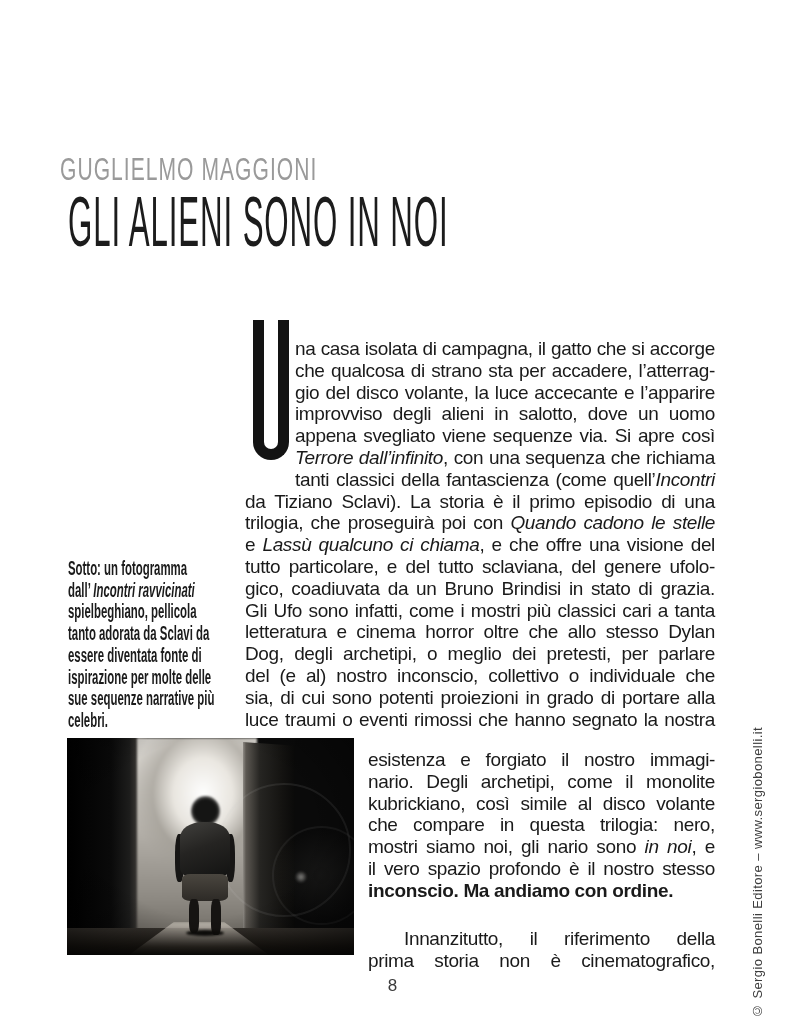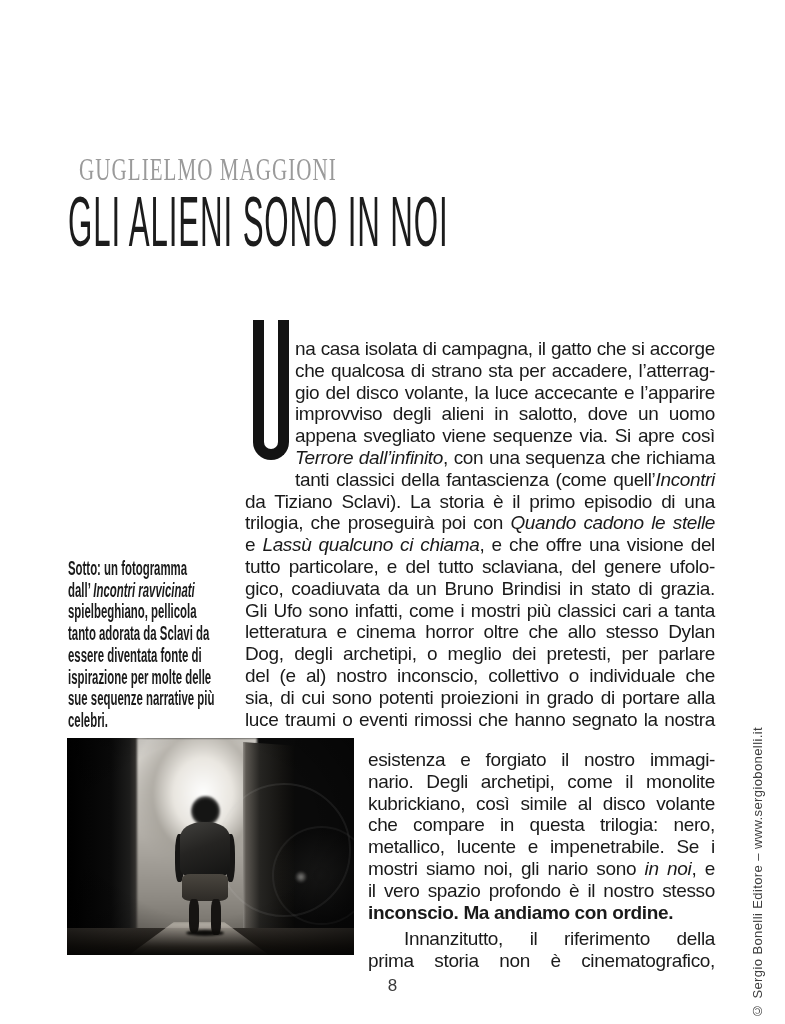--- a/index.html
+++ b/index.html
@@ -1,21 +1,21 @@
 <!DOCTYPE html>
 <html><head>
 <meta charset="utf-8">
 <style>
   html,body{margin:0;padding:0;background:#ffffff;}
   body{width:785px;height:1024px;position:relative;overflow:hidden;
        font-family:"Liberation Sans",sans-serif;color:#1a1a1a;}
 
   
-  .author{position:absolute;left:79px;top:154px;font-size:31px;line-height:1;
-          letter-spacing:1.5px;color:#9a9a9a;white-space:nowrap;font-family:Liberation Serif, serif;}
+  .author{position:absolute;left:60px;top:154px;font-size:31px;line-height:1;
+          letter-spacing:1.5px;color:#9a9a9a;white-space:nowrap;}
   .author .cond{display:inline-block;transform:scaleX(0.68);transform-origin:0 0;}
   .title{position:absolute;left:68px;top:186px;font-size:71px;line-height:1;
          letter-spacing:2px;color:#1c1c1c;white-space:nowrap;}
   .title .cond{display:inline-block;transform:scaleX(0.44);transform-origin:0 0;}
 
   
   .textblock{position:absolute;font-size:19px;line-height:21.8px;
              letter-spacing:-0.35px;color:#1a1a1a;margin-top:20px;}
   .textblock .tl{text-align:justify;text-align-last:justify;}
   #block-wide{left:245px;top:318px;width:470px;}
@@ -119,21 +119,20 @@
     <div class="tl"><span>Dog, degli archetipi, o meglio dei pretesti, per parlare</span></div>
     <div class="tl"><span>del (e al) nostro inconscio, collettivo o individuale che</span></div>
     <div class="tl"><span>sia, di cui sono potenti proiezioni in grado di portare alla</span></div>
     <div class="tl"><span>luce traumi o eventi rimossi che hanno segnato la nostra</span></div>
   </div>
 <div id="block-narrow" class="textblock">
     <div class="tl"><span>esistenza e forgiato il nostro immagi-</span></div>
     <div class="tl"><span>nario. Degli archetipi, come il monolite</span></div>
     <div class="tl"><span>kubrickiano, così simile al disco volante</span></div>
     <div class="tl"><span>che compare in questa trilogia: nero,</span></div>
-    <div class="tl"><span>metallico, lucente e impenetrabile. Se i</span></div>
     <div class="tl"><span>mostri siamo noi, gli nario sono </span><span class="it">in noi</span><span>, e</span></div>
     <div class="tl"><span>il vero spazio profondo è il nostro stesso</span></div>
     <div class="tl"><span>inconscio. Ma andiamo con ordine.</span></div>
   </div>
 <div id="block-para2" class="textblock">
     <div class="tl"><span>Innanzitutto, il riferimento della</span></div>
     <div class="tl"><span>prima storia non è cinematografico,</span></div>
   </div>
 
 <div class="caption">

